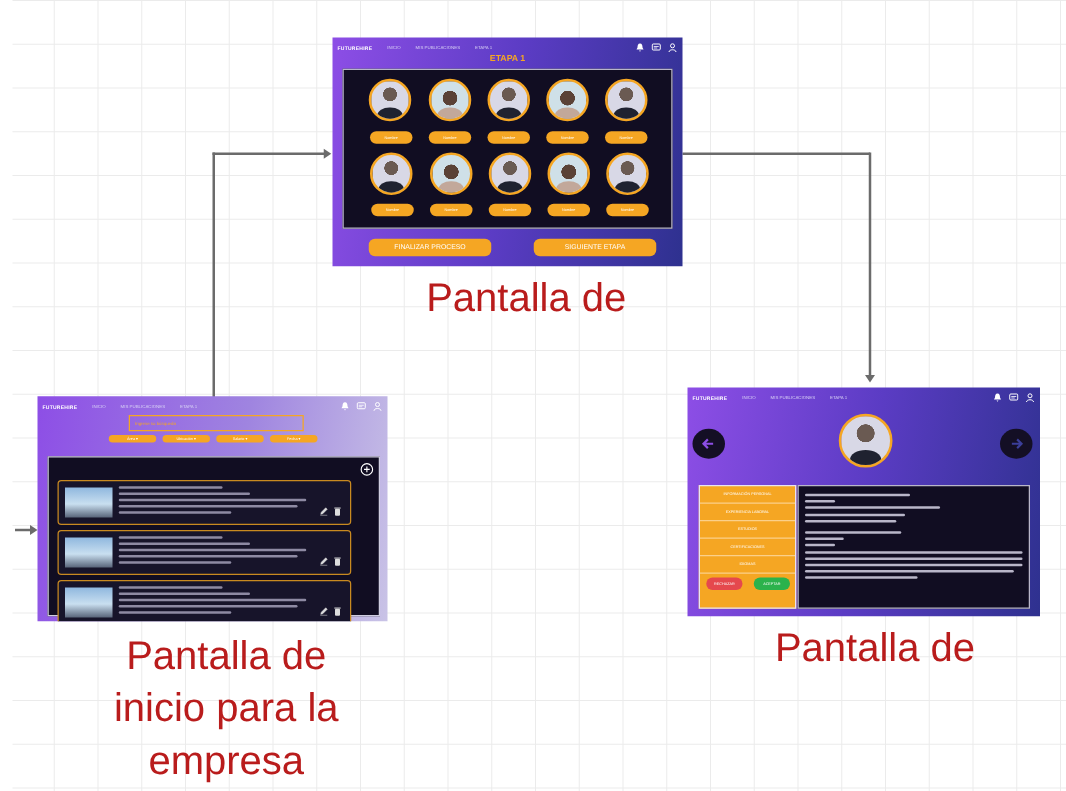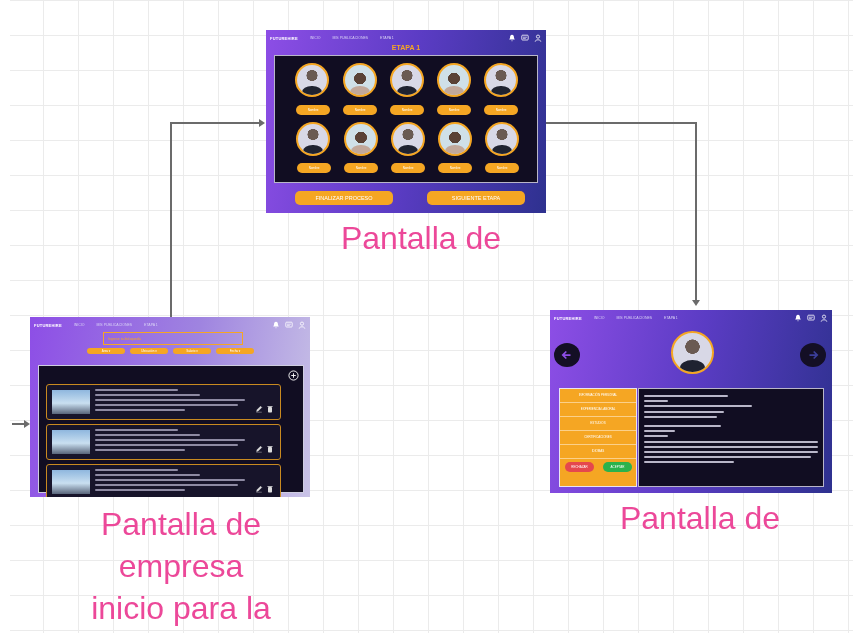--- a/index.html
+++ b/index.html
@@ -41,21 +41,21 @@
   .avatar.female { background: radial-gradient(circle at 50% 45%, #5a4236 0 26%, #cfe0e8 27% 100%); }
   .avatar::after {
     content: ""; position: absolute; left: 18%; right: 18%; bottom: -10%; height: 40%;
     border-radius: 50% 50% 0 0; background: #1f2230;
   }
   .avatar.female::after { background: #c2a89a; }
 
   .pill { position: absolute; background: #f5a623; border-radius: 6px; color: #fff; text-align: center; }
 
   .label {
-    position: absolute; text-align: center; color: #ec4899; font-size: 32px; line-height: 42px;
+    position: absolute; text-align: center; color: #b91c1c; font-size: 32px; line-height: 42px;
     font-family: "Liberation Sans", sans-serif;
   }
 
   .card { position: absolute; left: 7px; right: 22px; height: 36px; border: 1.5px solid #c98a20; border-radius: 3px; background: #17142a; }
   .card .thumb { position: absolute; left: 5px; top: 5px; width: 38px; height: 24px;
     background: linear-gradient(180deg, #8fb7de 0%, #c9dff0 55%, #59657a 100%); }
   .card .txt { position: absolute; left: 48px; top: 4px; width: 150px; }
   .card .line { height: 2px; background: #8e8aa3; margin-bottom: 3px; border-radius: 1px; }
   .card .acts { position: absolute; right: 6px; bottom: 6px; display: flex; gap: 3px; }
 
@@ -233,22 +233,22 @@
             <rect x="2.5" y="2.5" width="5" height="7" rx="1" fill="#ddd"></rect>
             <rect x="1.8" y="1.3" width="6.4" height="1" fill="#ddd"></rect>
           </svg>
       </div>
     </div>
   </div>
 </div>
 
 <div class="label" style="left:66px; top:503px; width:230px;">
   <div>Pantalla de</div>
+  <div>inicio para la</div>
   <div>empresa</div>
-  <div>inicio para la</div>
 </div>
 
 <div class="screen" style="left:550px; top:310px; width:282px; height:183px;">
   <div class="topbar">
     <span class="logo">FUTUREHIRE</span>
     <span class="nav">INICIO</span>
     <span class="nav">MIS PUBLICACIONES</span>
     <span class="nav">ETAPA 1</span>
     <span class="icons">
       <svg class="ico" viewBox="0 0 10 10">

